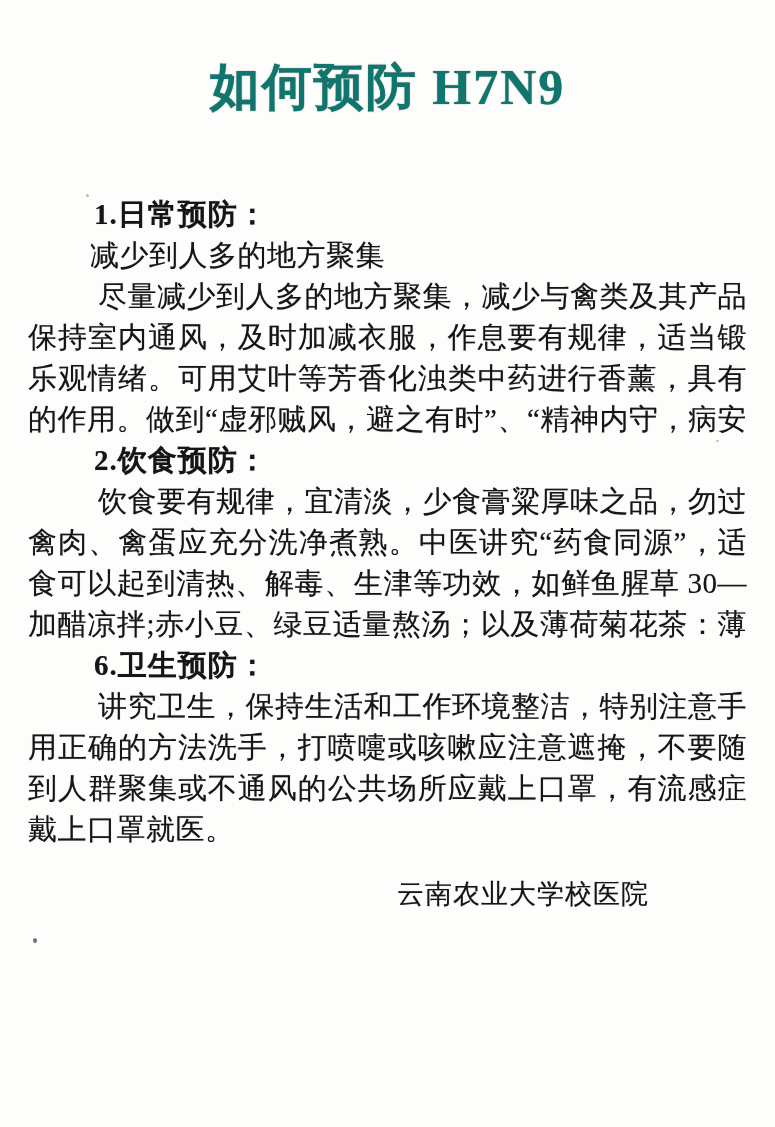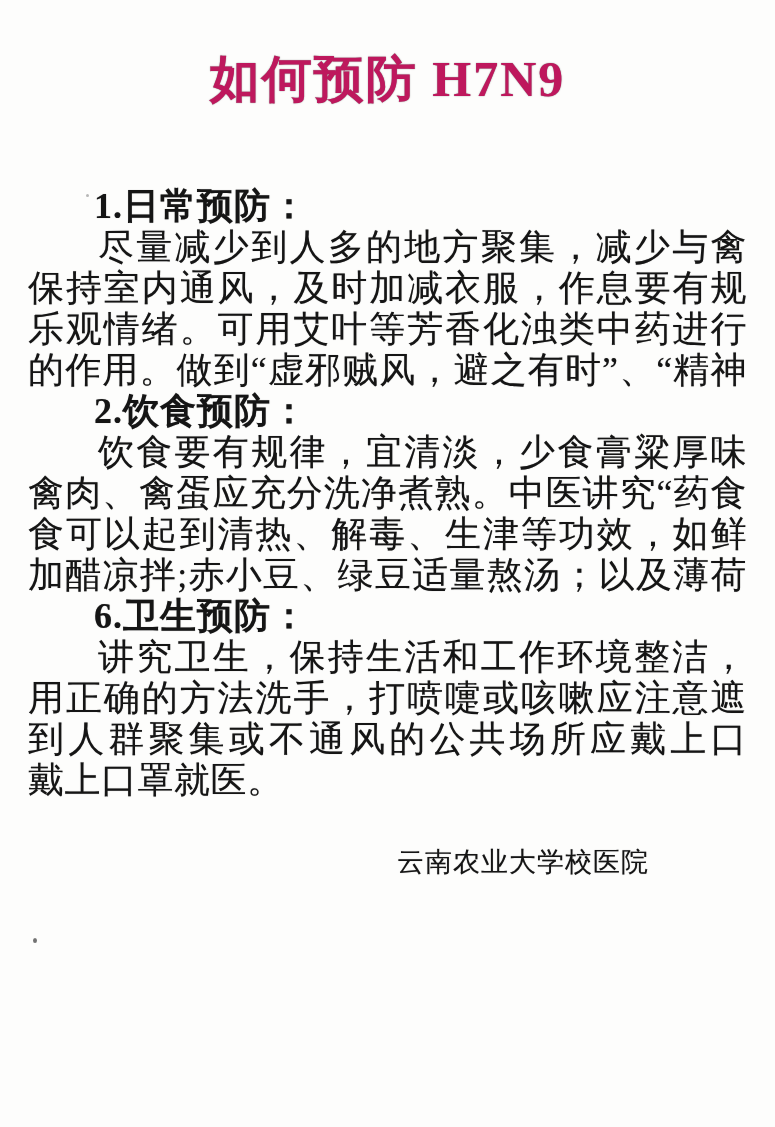--- a/index.html
+++ b/index.html
@@ -10,36 +10,36 @@
   .page {
     position: relative;
     width: 775px;
     height: 1127px;
     background: #fdfdfc;
     overflow: hidden;
     font-family: "Liberation Serif", "DejaVu Serif", serif;
     color: #151515;
   }
   .title {
-    margin: 4px;
+    margin: 12px;
     padding-top: 42px;
     height: 72px;
     text-align: center;
     font-size: 50px;
     font-weight: 700;
     letter-spacing: 2px;
-    color: #be185d;
+    color: #0f766e;
     text-shadow: 0 0 1.2px rgba(0,0,0,0.55);
   }
   .body-block {
     margin-top: 68px;
     padding: 0 28px;
   }
   .line {
-    font-size: 36px;
+    font-size: 29px;
     line-height: 41px;
     height: 41px;
     letter-spacing: 0.5px;
     text-shadow: 0 0 0.8px rgba(10,10,10,0.45);
     white-space: normal;
     overflow: hidden;
   }
   .heading {
     font-weight: 700;
     margin-left: 66px;
@@ -49,21 +49,21 @@
     margin-left: 62px;
   }
   .indent {
     text-indent: 70px;
   }
   .just {
     text-align: justify;
     text-align-last: justify;
   }
   .signature {
-    margin-top: 41px;
+    margin-top: 24px;
     padding-right: 98px;
     text-align: right;
     font-size: 27px;
     line-height: 41px;
     letter-spacing: 1px;
     text-shadow: 0 0 0.8px rgba(10,10,10,0.45);
   }
   
   .speck {
     position: absolute;
@@ -78,20 +78,21 @@
 <body>
 
 <div class="page">
 
   <h1 class="title">如何预防 H7N9</h1>
 
   <div class="body-block">
 
     <section>
       <div class="line heading">1.日常预防：</div>
+      <div class="line lead">减少到人多的地方聚集</div>
       <div class="line indent just">尽量减少到人多的地方聚集，减少与禽类及其产品的接触，</div>
       <div class="line just">保持室内通风，及时加减衣服，作息要有规律，适当锻炼，保持</div>
       <div class="line just">乐观情绪。可用艾叶等芳香化浊类中药进行香薰，具有除瘴避秽</div>
       <div class="line just">的作用。做到“虚邪贼风，避之有时”、“精神内守，病安从来”。</div>
     </section>
 
     <section>
       <div class="line heading">2.饮食预防：</div>
       <div class="line indent just">饮食要有规律，宜清淡，少食膏粱厚味之品，勿过食寒凉，</div>
       <div class="line just">禽肉、禽蛋应充分洗净煮熟。中医讲究“药食同源”，适当的膳</div>

